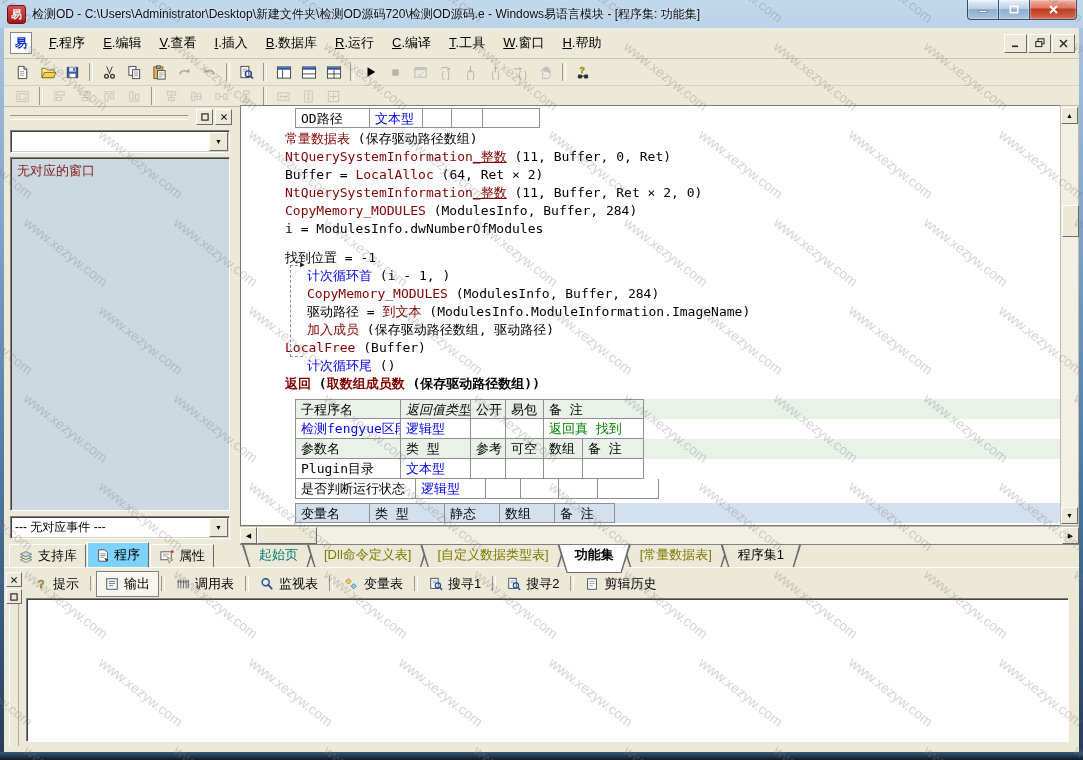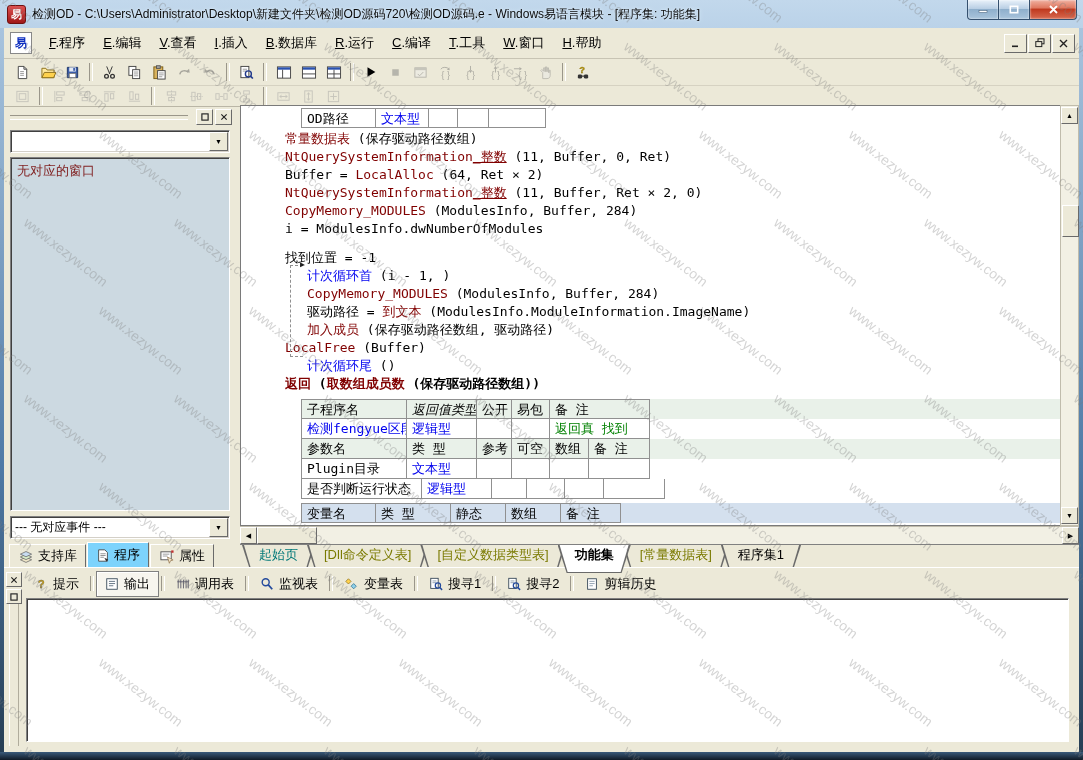--- a/index.html
+++ b/index.html
@@ -71,21 +71,21 @@
   .edit-content{flex:1;background:#fff;border:1px solid #7a7a7a;border-right:none;overflow:hidden;position:relative;
        font-family:"DejaVu Sans Mono","Liberation Mono",monospace;font-size:13px;}
   .edit-inner{position:absolute;inset:2px 0 0 44px;}
   .lines{position:relative;margin-top:2px;}
   .cline{height:18px;line-height:18px;white-space:pre;}
   .p{color:#000}.c{color:#800000}.k{color:#0000f0}
   .cu{color:#800000;text-decoration:underline}
   .blue{color:#0000ee}.green{color:#008000}.black{color:#000}
   .loop-bracket{position:absolute;width:12px;border-left:1px dashed #909090;border-top:1px dashed #909090;border-bottom:1px dashed #909090;pointer-events:none;}
   .loop-arrow{position:absolute;font-size:8px;color:#202020;line-height:8px;pointer-events:none;}
-  .ttable{margin-left:16px;}
+  .ttable{margin-left:10px;}
   .trow{display:flex;}
   .tcell{border:1px solid #909090;border-left:none;height:20px;line-height:18px;box-sizing:border-box;
        padding:1px 5px 0;white-space:nowrap;overflow:hidden;background:inherit;}
   .trow .tcell:first-child{border-left:1px solid #909090;}
   .ttable .trow + .trow .tcell{border-top:none;}
   .trow.hdr{background:#e9f1e9;}
   .trow.row{background:#fff;}
   
   .vscroll{width:17px;background:#f2f0e4;border:1px solid #c0bcac;display:flex;flex-direction:column;align-items:center;}
   .sc-btn{width:15px;height:15px;background:#ECE9D8;border:1px solid;border-color:#fff #6a6a6a #6a6a6a #fff;

